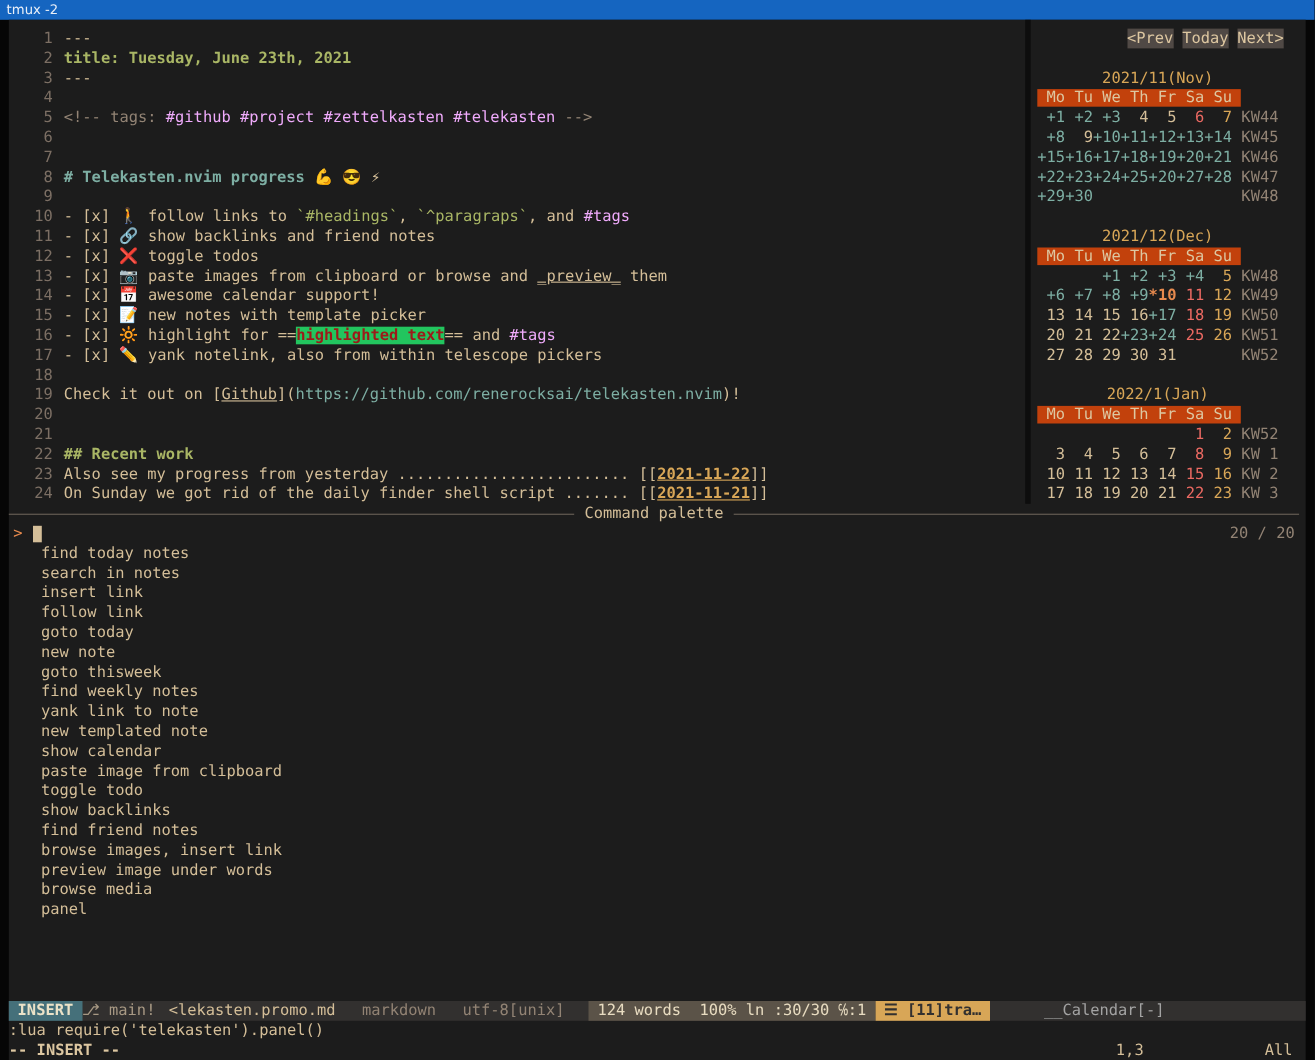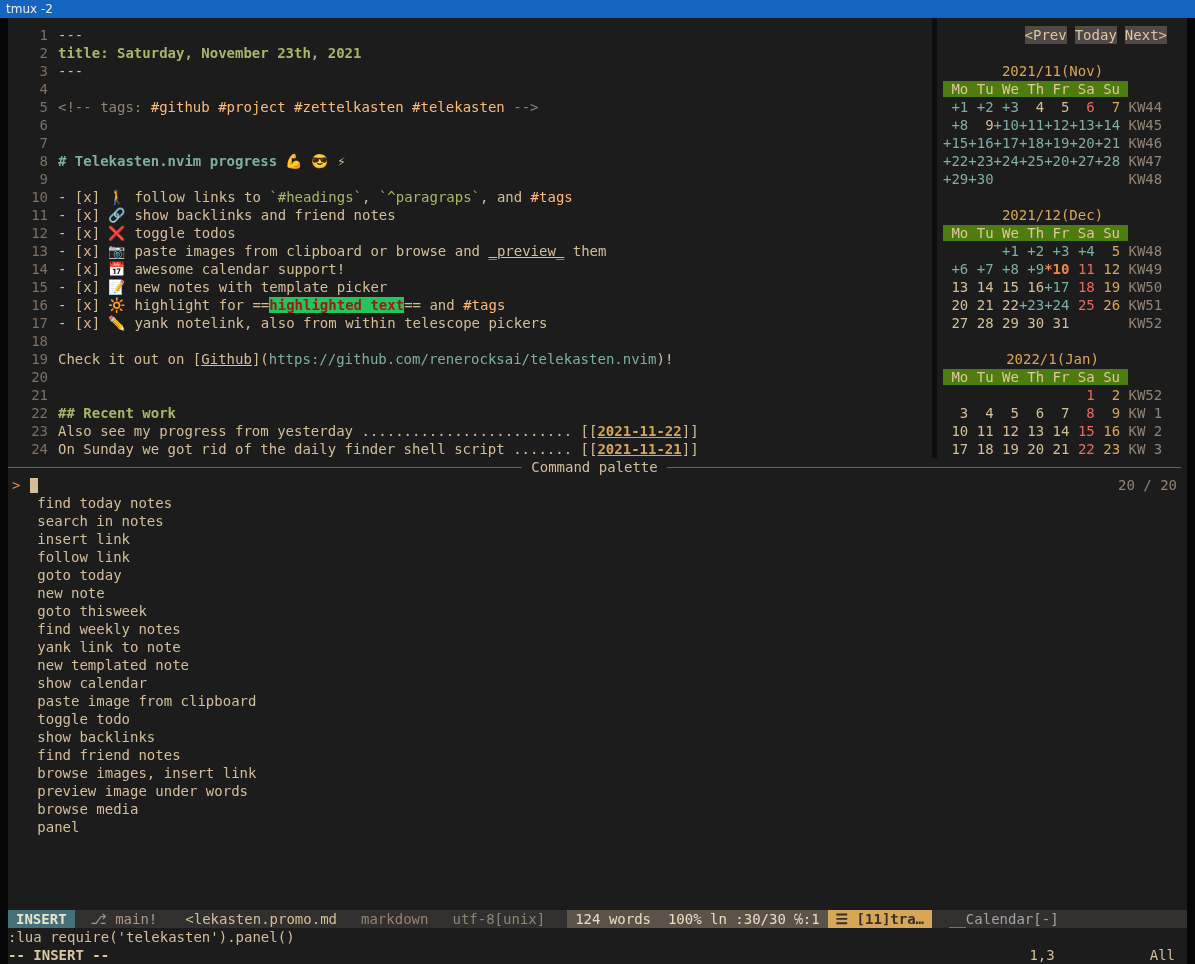--- a/index.html
+++ b/index.html
@@ -12,36 +12,36 @@
 
   
   .main{display:flex;height:440px;flex:none;}
   .editor{flex:1;padding-top:8px;overflow:hidden;}
   .ed-line{height:18px;display:flex;white-space:pre;}
   .gutter{width:40px;text-align:right;color:#7c6f64;flex:none;}
   .ed-text{margin-left:10px;white-space:pre;}
   .s-f{color:#d4be98}
   .s-g{color:#a9b665;font-weight:bold}
   .s-c{color:#928374}
-  .s-t{color:#fdba74}
+  .s-t{color:#f0abfc}
   .s-b{color:#7daea3;font-weight:bold}
   .s-k{color:#a9b665}
   .s-u{color:#d4be98;text-decoration:underline}
   .s-h{background:#22c55e;color:#9d1a1a;font-weight:bold}
   .s-L{color:#d4be98;text-decoration:underline}
   .s-U{color:#7daea3}
   .s-w{color:#d8a657;font-weight:bold;text-decoration:underline}
 
   .calendar{width:255px;flex:none;border-left:5px solid #0d0d0d;padding:8px 0 0 6px;overflow:hidden;}
   .cal-row{height:18px;white-space:pre;}
   .cal-nav{text-align:right;padding-right:20px;}
   .nav-chip{background:#504945;color:#ddc7a1;display:inline-block;}
   .nav-chip + .nav-chip{margin-left:8px;}
   .cal-title{width:219px;text-align:center;color:#d8a657;}
-  .cal-head{background:#4d7c0f;color:#ddc7a1;}
+  .cal-head{background:#c2410c;color:#ddc7a1;}
   .cal-c{white-space:pre;}
   .c-n{color:#7daea3}
   .c-d{color:#d4be98}
   .c-sa{color:#ea6962}
   .c-su{color:#d8a657}
   .c-td{color:#e78a4e;font-weight:bold}
   .c-e{color:#1c1c1c}
   .cal-kw{color:#928374}
   .cal-gap{height:18px}
 
@@ -56,48 +56,48 @@
   .pal{flex:none;}
   .pal-row{height:18px;white-space:pre;padding-left:4px;}
   .pal-caret{color:#e78a4e}
   .pal-sel{color:#d8a657;font-weight:bold}
   .pal-item{color:#d4be98}
   .fill{flex:1}
 
   
   .status{height:18px;flex:none;background:#32302f;display:flex;white-space:pre;line-height:18px;}
   .sg-mode{background:#45707a;color:#ece3c8;font-weight:bold;padding:0 8px;}
-  .sg-git{color:#a89984;padding:0 16px;}
+  .sg-git{color:#a89984;padding:0 0;}
   .sg-file{color:#d4be98;padding:0 12px;}
   .sg-dim{color:#928374;padding:0 12px;}
   .sg-stats{background:#5b5348;color:#e8dcc1;padding:0 8px;margin-left:10px;}
   .sg-warn{background:#d8a657;color:#32302f;font-weight:bold;padding:0 8px;}
   .sg-spacer{flex:1}
   .sg-right{color:#a3a3a3;width:246px;flex:none;padding-left:8px;}
 
   .cmdline{height:18px;flex:none;color:#d4be98;white-space:pre;}
-  .modeline{height:18px;flex:none;display:flex;white-space:pre;}
+  .modeline{height:18px;flex:none;display:flex;white-space:pre;gap:15px;}
   .ml-mode{color:#ddc7a1;font-weight:bold;}
   .ml-spacer{flex:1}
   .ml-ruler{color:#d4be98;}
   .ml-all{color:#d4be98;margin-left:95px;margin-right:12px;}
 </style>
 </head>
 <body>
 
 <div class="tmux">
   <span>tmux -2</span>
 </div>
 
 <div class="term">
 
   <div class="main">
     <div class="editor" id="editor-lines">
         <div class="ed-line"><span class="gutter">1</span><span class="ed-text"><span class="s-f">---</span></span></div>
-        <div class="ed-line"><span class="gutter">2</span><span class="ed-text"><span class="s-g">title: Saturday, November 23th, 2021</span></span></div>
+        <div class="ed-line"><span class="gutter">2</span><span class="ed-text"><span class="s-g">title: Tuesday, June 23th, 2021</span></span></div>
         <div class="ed-line"><span class="gutter">3</span><span class="ed-text"><span class="s-f">---</span></span></div>
         <div class="ed-line"><span class="gutter">4</span><span class="ed-text"></span></div>
         <div class="ed-line"><span class="gutter">5</span><span class="ed-text"><span class="s-c">&lt;!-- tags: </span><span class="s-t">#github</span><span class="s-c"> </span><span class="s-t">#project</span><span class="s-c"> </span><span class="s-t">#zettelkasten</span><span class="s-c"> </span><span class="s-t">#telekasten</span><span class="s-c"> --&gt;</span></span></div>
         <div class="ed-line"><span class="gutter">6</span><span class="ed-text"></span></div>
         <div class="ed-line"><span class="gutter">7</span><span class="ed-text"></span></div>
         <div class="ed-line"><span class="gutter">8</span><span class="ed-text"><span class="s-b"># Telekasten.nvim progress </span><span class="s-f">💪 😎 ⚡</span></span></div>
         <div class="ed-line"><span class="gutter">9</span><span class="ed-text"></span></div>
         <div class="ed-line"><span class="gutter">10</span><span class="ed-text"><span class="s-f">- [x] 🚶 follow links to </span><span class="s-k">`#headings`</span><span class="s-f">, </span><span class="s-k">`^paragraps`</span><span class="s-f">, and </span><span class="s-t">#tags</span></span></div>
         <div class="ed-line"><span class="gutter">11</span><span class="ed-text"><span class="s-f">- [x] 🔗 show backlinks and friend notes</span></span></div>
         <div class="ed-line"><span class="gutter">12</span><span class="ed-text"><span class="s-f">- [x] ❌ toggle todos</span></span></div>

